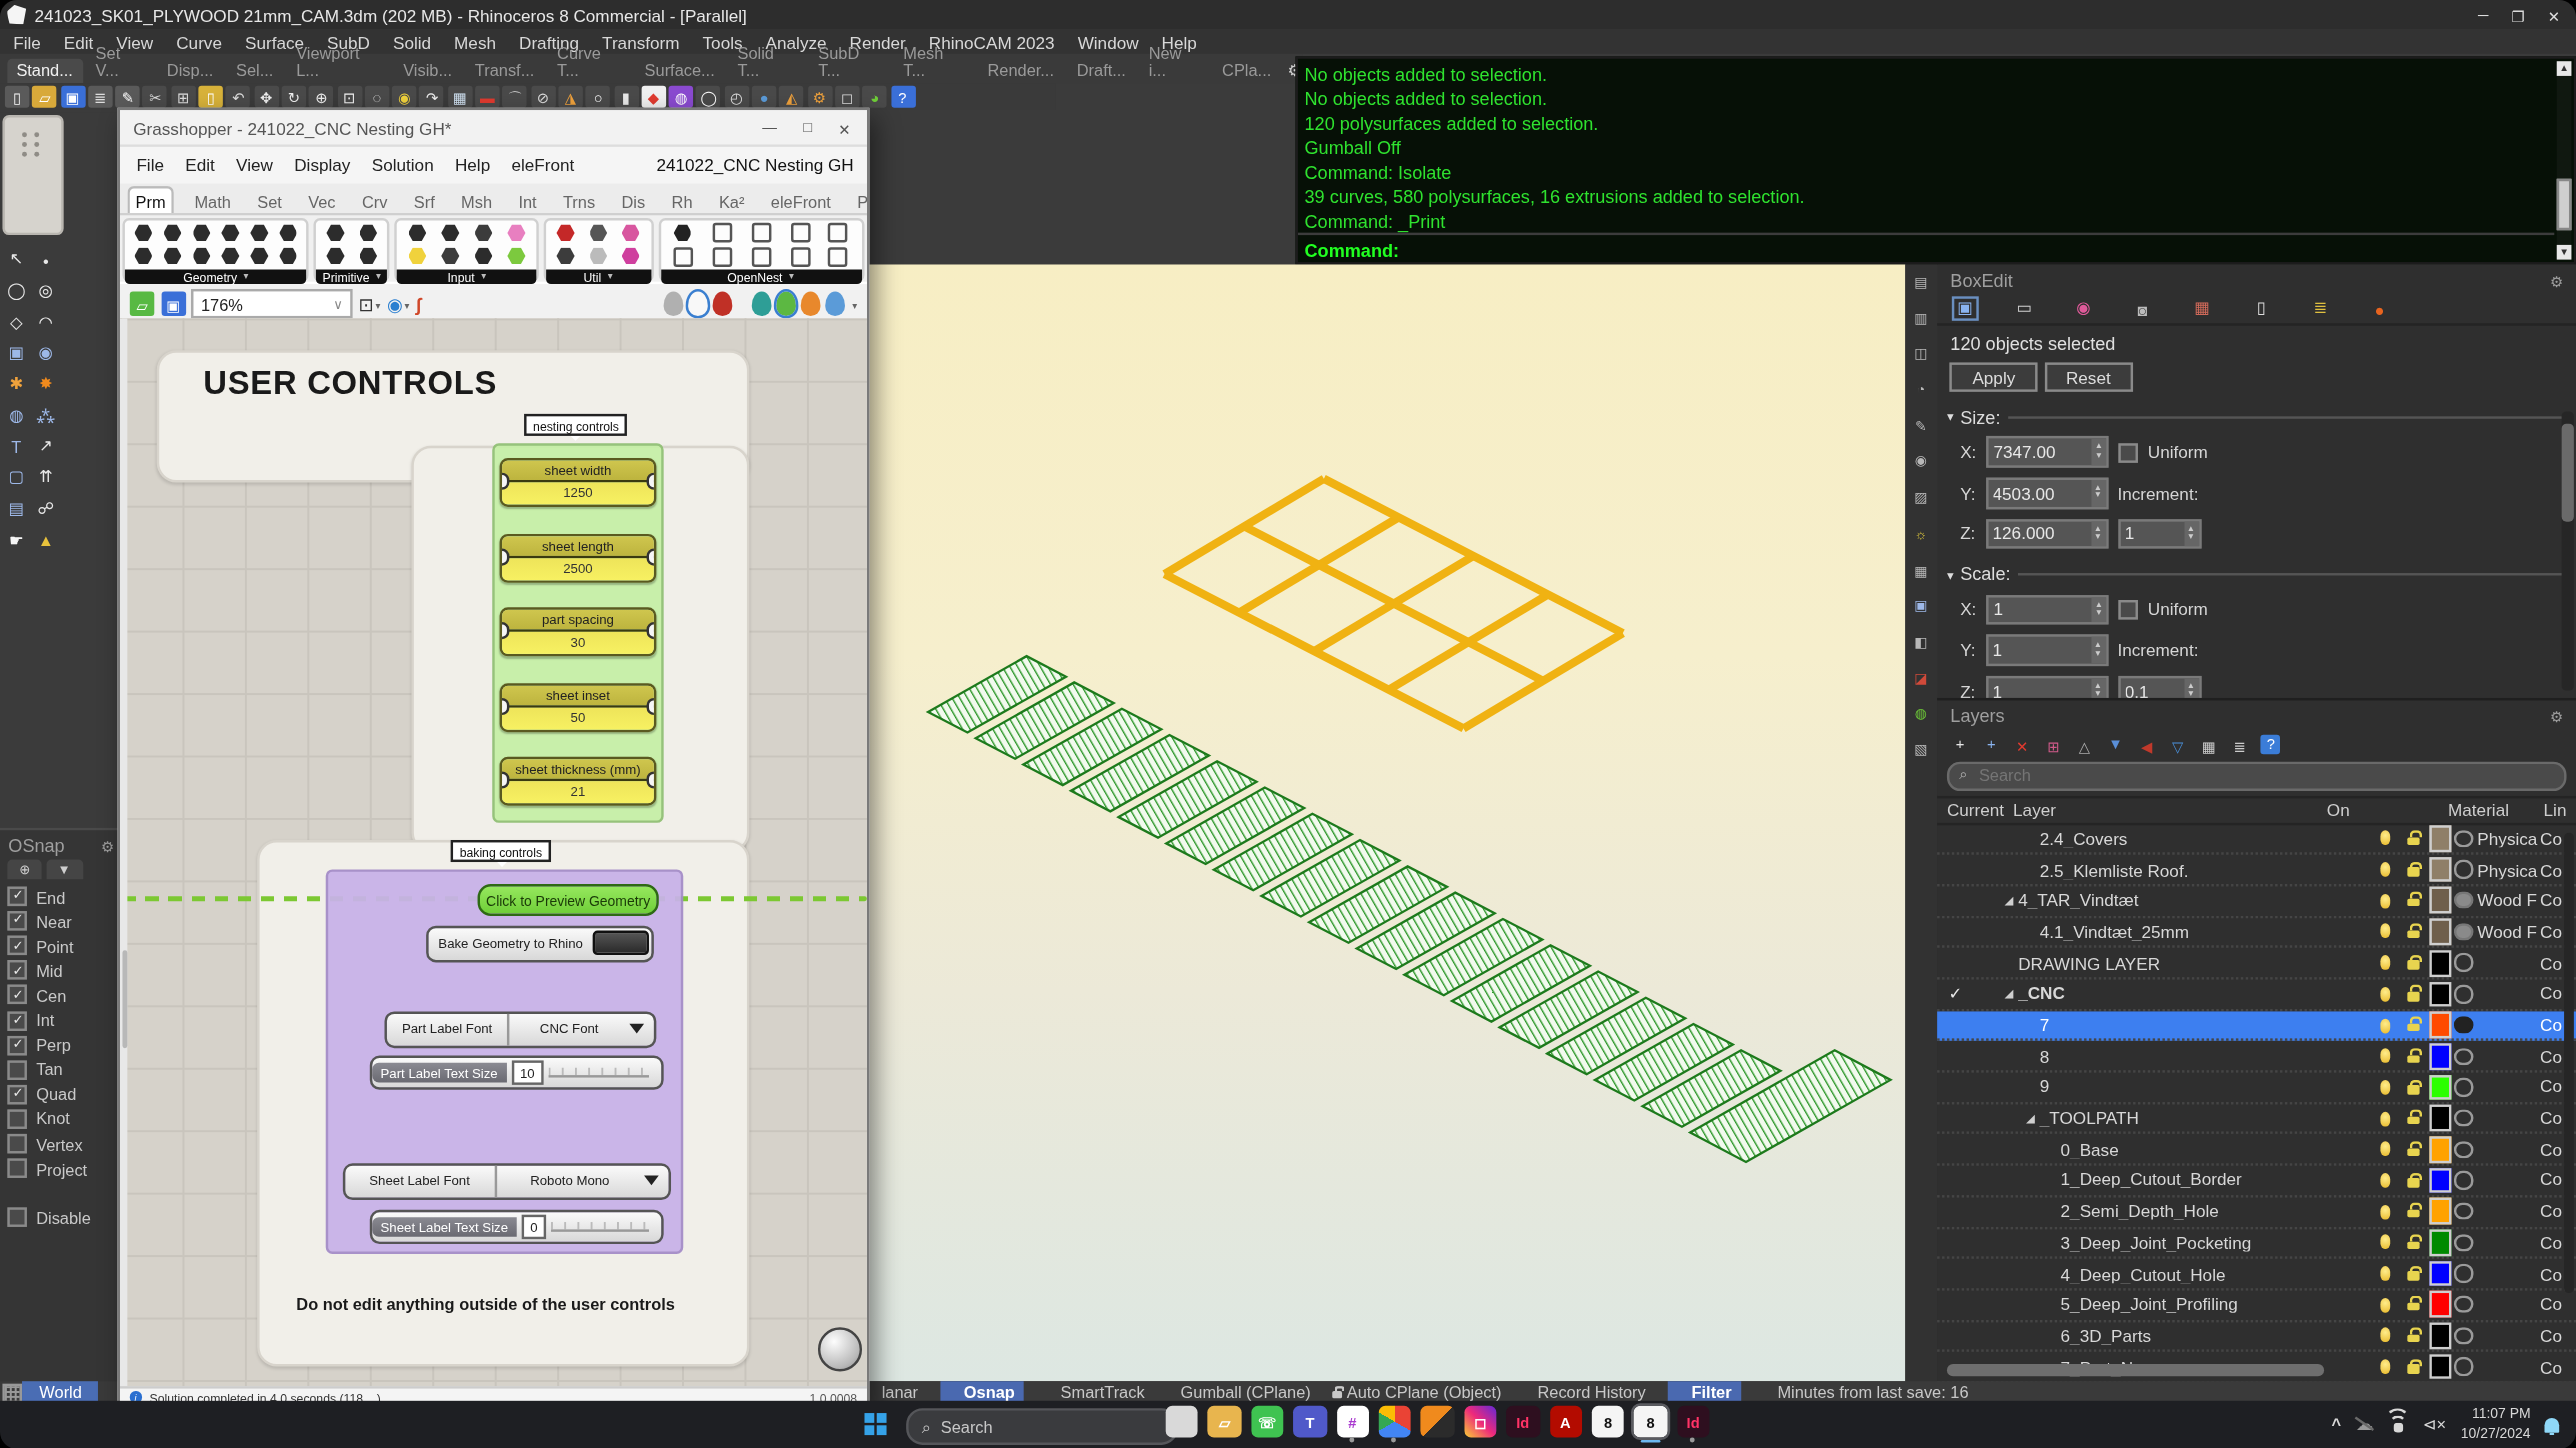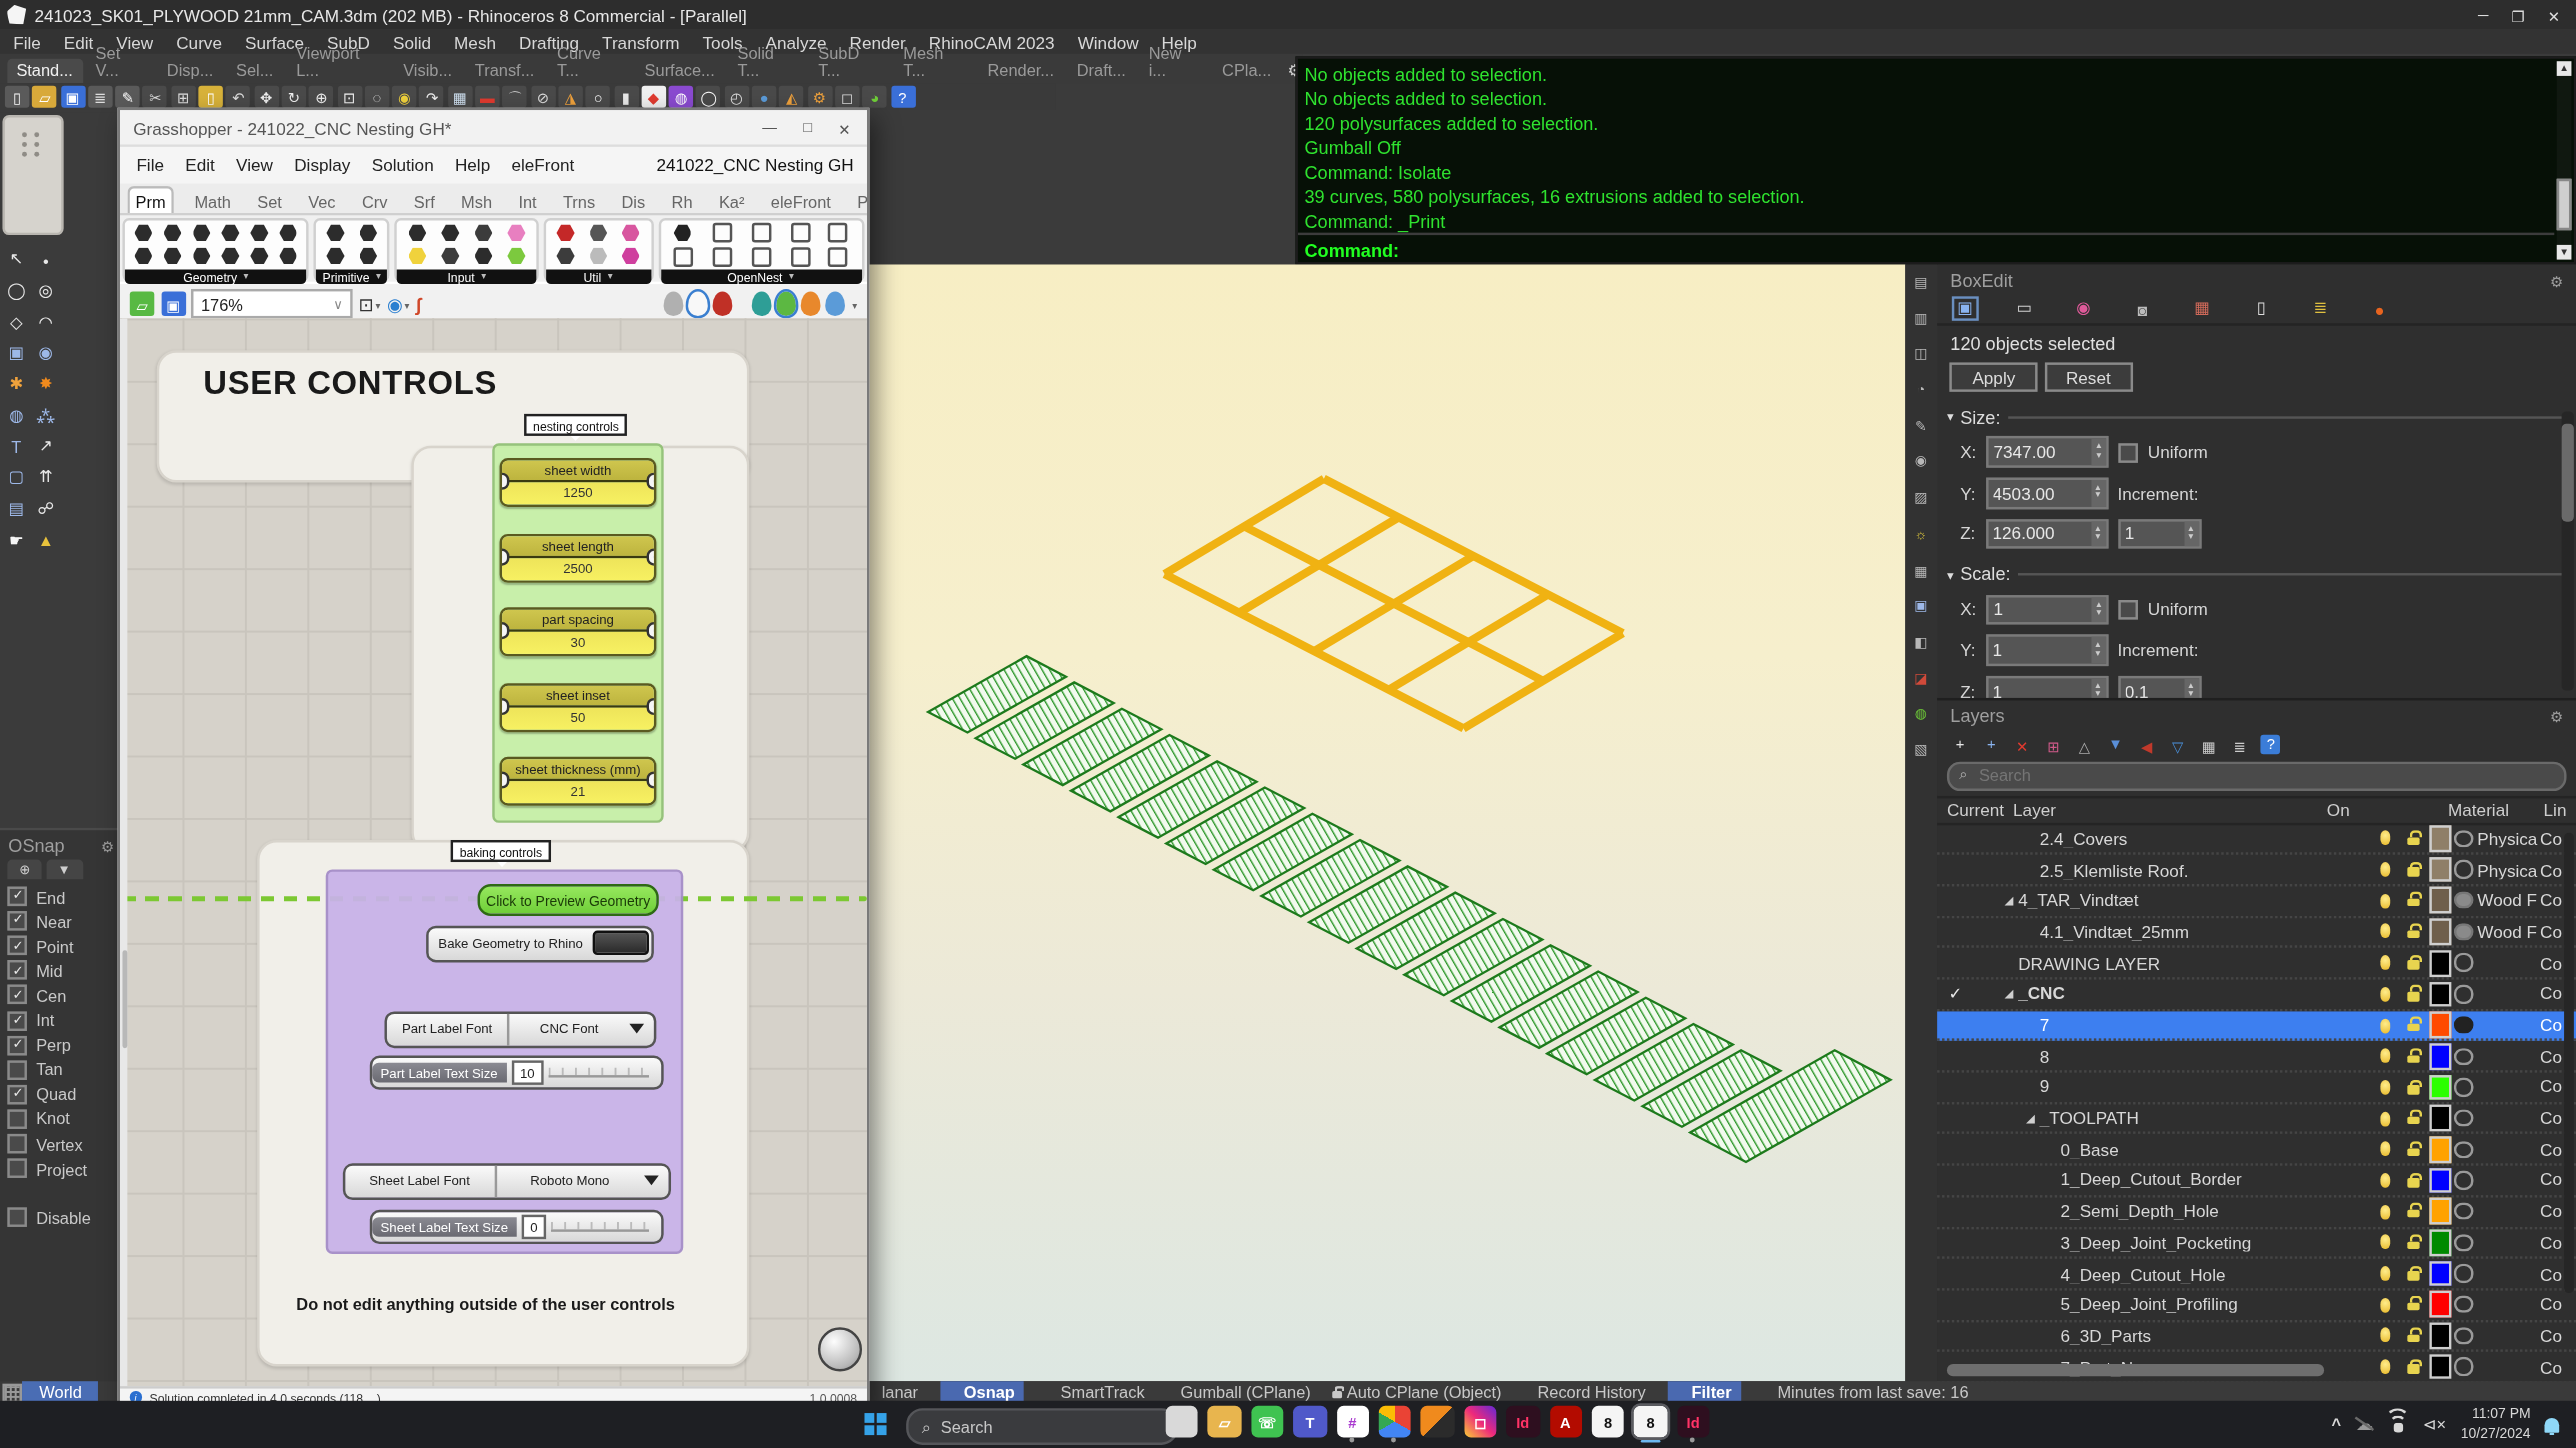--- a/index.html
+++ b/index.html
@@ -1,16 +1,16 @@
 <!DOCTYPE html>
 <html style="font-size:10.7px"><head>
 <meta charset="utf-8">
 <style>
   html,body{margin:0;padding:0;background:#000;}
-  .stage{width:2576px;height:1449px;overflow:hidden;position:relative;}
+  .stage{width:2576px;height:1449px;overflow:hidden;position:relative;border-radius:17px;}
   .screen{width:1052px;height:592px;transform:scale(2.448979);transform-origin:0 0;position:relative;
           font-family:"Liberation Sans",sans-serif;background:#3b3b3b;overflow:hidden;}
   .abs{position:absolute;}
 
   
   .titlebar{left:0;top:0;width:1052px;height:12px;background:#2d2d2d;color:#e8e8e8;display:flex;align-items:center;font-size:7px;}
   .appicon{width:8px;height:8px;margin:0 3.4px 0 2.7px;background:#f5f5f5;border-radius:1.3px 2.7px 2px 1.3px;clip-path:polygon(0 35%,40% 0,100% 20%,85% 100%,15% 95%);}
   .winbtns{margin-left:auto;display:flex;gap:9.4px;margin-right:6.7px;color:#ddd;font-size:6px;}
   .menubar{left:0;top:12px;width:1052px;height:10px;background:#333;display:flex;align-items:center;gap:9.4px;padding-left:5.4px;color:#d8d8d8;font-size:7px;}
   .menubar span{cursor:default;}

